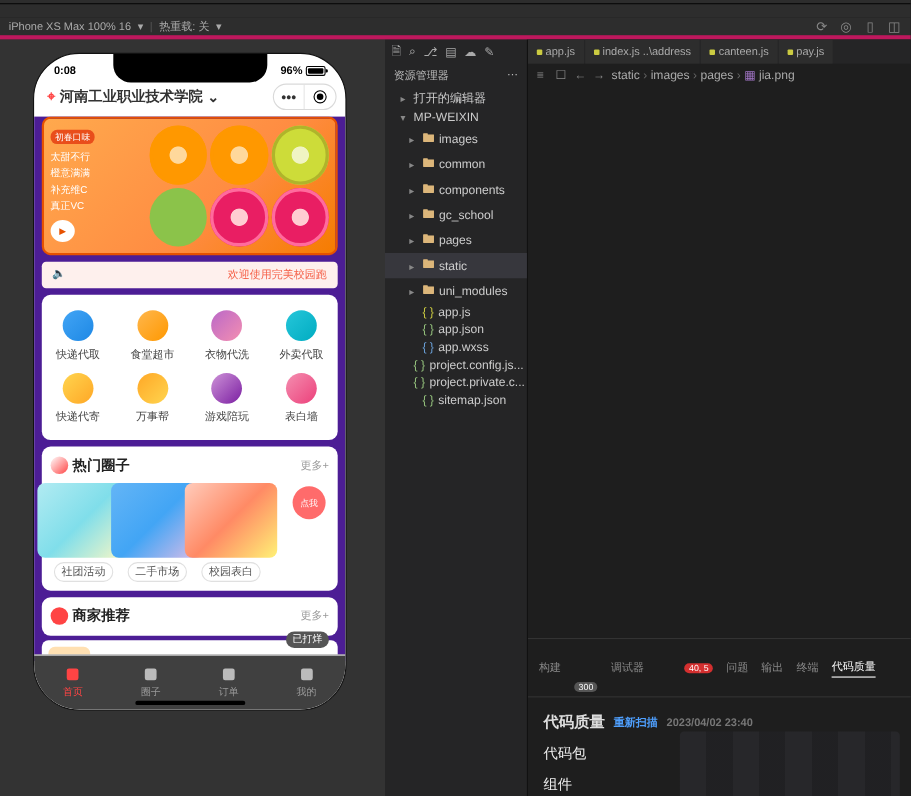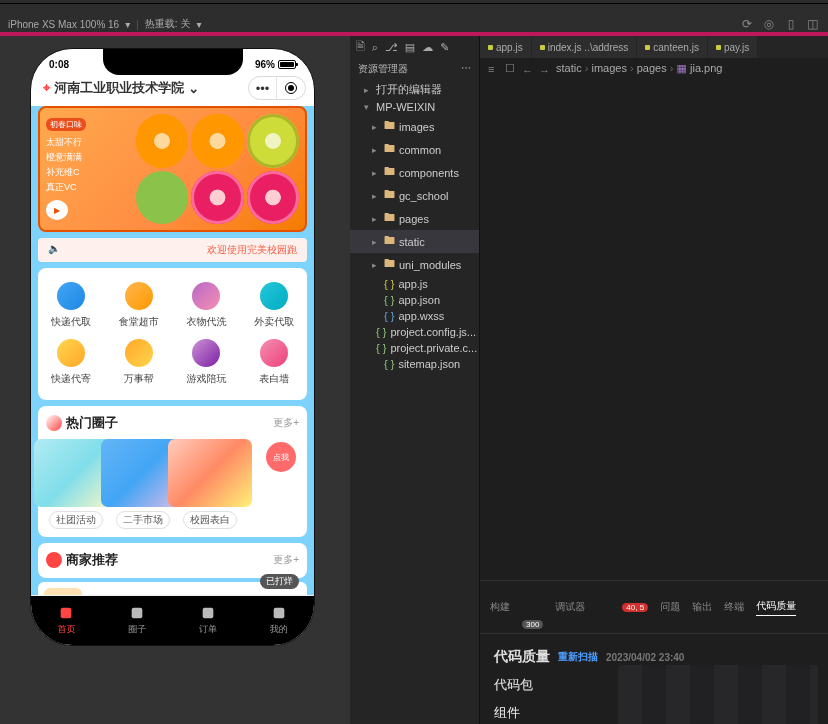--- a/index.html
+++ b/index.html
@@ -24,21 +24,21 @@
 .batt-fill { position: absolute; left: 1px; top: 1px; bottom: 1px; width: 90%; background: #000; border-radius: 1px; }
 
 .nav { display: flex; align-items: center; padding: 2px 8px 6px 12px; justify-content: space-between; }
 .loc { display: flex; align-items: center; gap: 4px; font-size: 13px; font-weight: 600; color: #333; }
 .capsule { display: flex; border: 1px solid rgba(0,0,0,.15); border-radius: 14px; overflow: hidden; }
 .capsule > div { width: 28px; height: 22px; display: flex; align-items: center; justify-content: center; font-size: 13px; color: #333; }
 .capsule > div:first-child { border-right: 1px solid rgba(0,0,0,.1); }
 .target { width: 12px; height: 12px; border: 1.5px solid #000; border-radius: 50%; position: relative; }
 .target::after { content: ''; position: absolute; inset: 2px; border-radius: 50%; background: #000; }
 
-.scroll-area { height: 495px; overflow: hidden; padding: 0 7px; background: #7dd3fc; }
+.scroll-area { height: 495px; overflow: hidden; padding: 0 7px; background: #4c1d95; }
 .banner { height: 126px; background: linear-gradient(135deg, #ffa94d, #ff8c42 60%, #f57c00); border: 2px solid #e65100; border-radius: 8px; position: relative; overflow: hidden; display: flex; }
 .banner-left { width: 90px; padding: 10px 6px; font-size: 9px; color: #fff; display: flex; flex-direction: column; gap: 2px; }
 .bl-tag { background: #e94e1b; padding: 1px 4px; border-radius: 6px; font-size: 8px; width: fit-content; margin-bottom: 3px; }
 .bl-btn { width: 22px; height: 22px; background: #fff; border-radius: 50%; margin-top: 4px; display: flex; align-items: center; justify-content: center; font-size: 8px; color: #e65100; }
 .fruits { flex: 1; display: grid; grid-template-columns: 1fr 1fr 1fr; grid-template-rows: 1fr 1fr; gap: 3px; padding: 6px; }
 .frt { border-radius: 50%; position: relative; }
 .f-orange { background: radial-gradient(circle, #ffd89b 20%, #ff9800 22%); box-shadow: inset 0 0 0 3px #ff9800; }
 .f-gfruit { background: radial-gradient(circle, #ffcdd2 20%, #e91e63 22%); box-shadow: inset 0 0 0 3px #ff6b9d; }
 .f-lemon { background: radial-gradient(circle, #f0f4c3 20%, #cddc39 22%); box-shadow: inset 0 0 0 3px #afb42b; }
 .f-lime { background: #8bc34a; }
@@ -70,21 +70,21 @@
 .cc3 { background: linear-gradient(135deg, #ffccbc, #ff8a65, #fff176); }
 .cc-lbl { font-size: 10px; color: #555; border: 1px solid #e0e0e0; padding: 1px 6px; border-radius: 10px; }
 .corner-tag { position: absolute; top: 3px; right: 3px; background: #ff6b6b; color: #fff; font-size: 8px; padding: 3px 5px; border-radius: 50%; width: 30px; height: 30px; display: flex; align-items: center; justify-content: center; }
 .circle-row { position: relative; }
 
 .shop { background: #fff; margin-top: 4px; padding: 6px; border-radius: 6px; display: flex; align-items: center; gap: 8px; position: relative; }
 .shop-ico { width: 38px; height: 38px; background: #ffe0b2; border-radius: 6px; }
 .shop-name { font-size: 12px; font-weight: 700; color: #222; }
 .shop-badge { position: absolute; right: 8px; top: -8px; background: #555; color: #fff; font-size: 9px; padding: 1px 6px; border-radius: 8px; }
 
-.tabbar { position: absolute; bottom: 0; left: 0; right: 0; height: 50px; background: #000000; border-top: 1px solid #eee; display: flex; }
+.tabbar { position: absolute; bottom: 0; left: 0; right: 0; height: 50px; background: #404040; border-top: 1px solid #eee; display: flex; }
 .tab { flex: 1; display: flex; flex-direction: column; align-items: center; justify-content: center; font-size: 9px; color: #999; gap: 2px; }
 .tab.active { color: #f44; }
 .tab-ico { width: 18px; height: 16px; }
 .home-indicator { position: absolute; bottom: 4px; left: 50%; transform: translateX(-50%); width: 100px; height: 4px; background: #000; border-radius: 2px; }
 
 .file-panel { width: 130px; background: #252526; border-right: 1px solid #111; }
 .fp-tools { height: 22px; display: flex; align-items: center; gap: 7px; padding: 0 6px; color: #aaa; font-size: 11px; }
 .fp-header { font-size: 10px; padding: 4px 8px; color: #bbb; display: flex; justify-content: space-between; }
 .tree { font-size: 11px; color: #ccc; }
 .tree-row { padding: 2px 6px 2px 14px; display: flex; align-items: center; gap: 4px; white-space: nowrap; }

